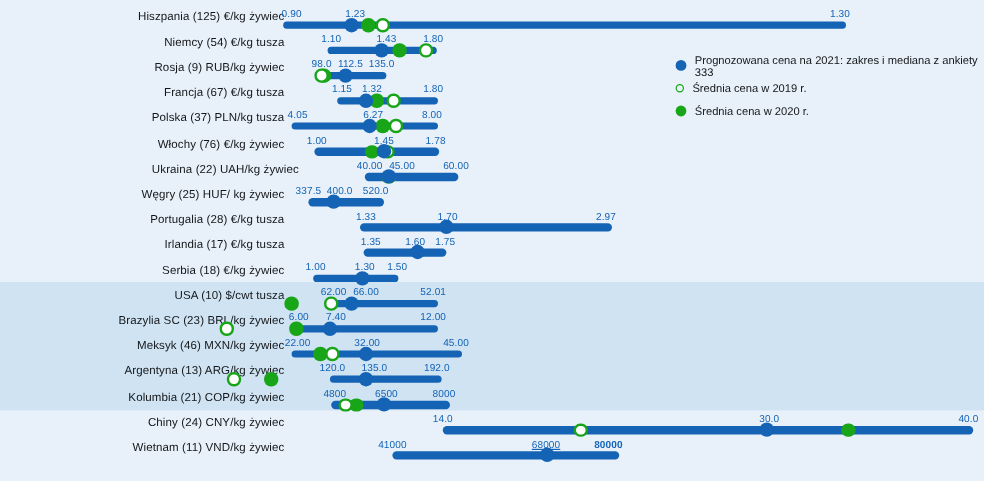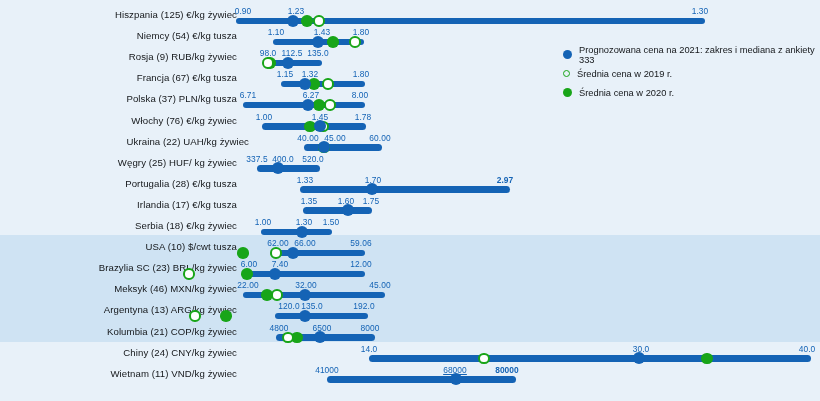--- a/index.html
+++ b/index.html
@@ -142,21 +142,21 @@
           <div class="vlabel" style="left: 124px;">1.80</div>
           <div class="bar" style="left: 44px; width: 84px;"></div>
           <div class="dot g2020" style="left: 77px;"></div>
           <div class="dot g2019" style="left: 91px;"></div>
           <div class="dot median" style="left: 68px;"></div>
         </div>
       </div>
       <div class="row" style="top: 90.4px;">
         <div class="row-label">Polska (37) PLN/kg tusza</div>
         <div class="plot">
-          <div class="vlabel" style="left: 11px;">6.71</div>
+          <div class="vlabel" style="left: 11px;">4.05</div>
           <div class="vlabel" style="left: 74px;">6.27</div>
           <div class="vlabel" style="left: 123px;">8.00</div>
           <div class="bar" style="left: 6px; width: 122px;"></div>
           <div class="dot g2020" style="left: 82px;"></div>
           <div class="dot g2019" style="left: 93px;"></div>
           <div class="dot median" style="left: 71px;"></div>
         </div>
       </div>
       <div class="row" style="top: 111.5px;">
         <div class="row-label">Włochy (76) €/kg żywiec</div>
@@ -189,21 +189,21 @@
           <div class="vlabel" style="left: 76px;">520.0</div>
           <div class="bar" style="left: 20px; width: 63px;"></div>
           <div class="dot median" style="left: 41px;"></div>
         </div>
       </div>
       <div class="row" style="top: 174.8px;">
         <div class="row-label">Portugalia (28) €/kg tusza</div>
         <div class="plot">
           <div class="vlabel" style="left: 68px;">1.33</div>
           <div class="vlabel" style="left: 136px;">1.70</div>
-          <div class="vlabel" style="left: 268px; font-weight: bold;">2.97</div>
+          <div class="vlabel" style="left: 268px;">2.97</div>
           <div class="bar" style="left: 63px; width: 210px;"></div>
           <div class="dot median" style="left: 135px;"></div>
         </div>
       </div>
       <div class="row" style="top: 195.9px;">
         <div class="row-label">Irlandia (17) €/kg tusza</div>
         <div class="plot">
           <div class="vlabel" style="left: 72px;">1.35</div>
           <div class="vlabel" style="left: 109px;">1.60</div>
           <div class="vlabel" style="left: 134px;">1.75</div>
@@ -219,21 +219,21 @@
           <div class="vlabel" style="left: 94px;">1.50</div>
           <div class="bar" style="left: 24px; width: 71px;"></div>
           <div class="dot median" style="left: 65px;"></div>
         </div>
       </div>
       <div class="row" style="top: 238.1px;">
         <div class="row-label">USA (10) $/cwt tusza</div>
         <div class="plot">
           <div class="vlabel" style="left: 41px;">62.00</div>
           <div class="vlabel" style="left: 68px;">66.00</div>
-          <div class="vlabel" style="left: 124px;">59.06</div>
+          <div class="vlabel" style="left: 124px;">52.01</div>
           <div class="bar" style="left: 38px; width: 90px;"></div>
           <div class="dot g2020" style="left: 6px;"></div>
           <div class="dot g2019" style="left: 39px;"></div>
           <div class="dot median" style="left: 56px;"></div>
         </div>
       </div>
       <div class="row" style="top: 259.2px;">
         <div class="row-label">Brazylia SC (23) BRL/kg żywiec</div>
         <div class="plot">
           <div class="vlabel" style="left: 12px;">6.00</div>
@@ -253,21 +253,21 @@
           <div class="vlabel" style="left: 143px;">45.00</div>
           <div class="bar" style="left: 6px; width: 142px;"></div>
           <div class="dot g2020" style="left: 30px;"></div>
           <div class="dot g2019" style="left: 40px;"></div>
           <div class="dot median" style="left: 68px;"></div>
         </div>
       </div>
       <div class="row" style="top: 301.4px;">
         <div class="row-label">Argentyna (13) ARG/kg żywiec</div>
         <div class="plot">
-          <div class="vlabel" style="left: 52px;">120.0</div>
+          <div class="vlabel" style="left: 40px;">120.0</div>
           <div class="vlabel" style="left: 75px;">135.0</div>
           <div class="vlabel" style="left: 127px;">192.0</div>
           <div class="bar" style="left: 38px; width: 93px;"></div>
           <div class="dot g2020" style="left: -11px;"></div>
           <div class="dot g2019" style="left: -42px;"></div>
           <div class="dot median" style="left: 68px;"></div>
         </div>
       </div>
       <div class="row" style="top: 322.5px;">
         <div class="row-label">Kolumbia (21) COP/kg żywiec</div>

